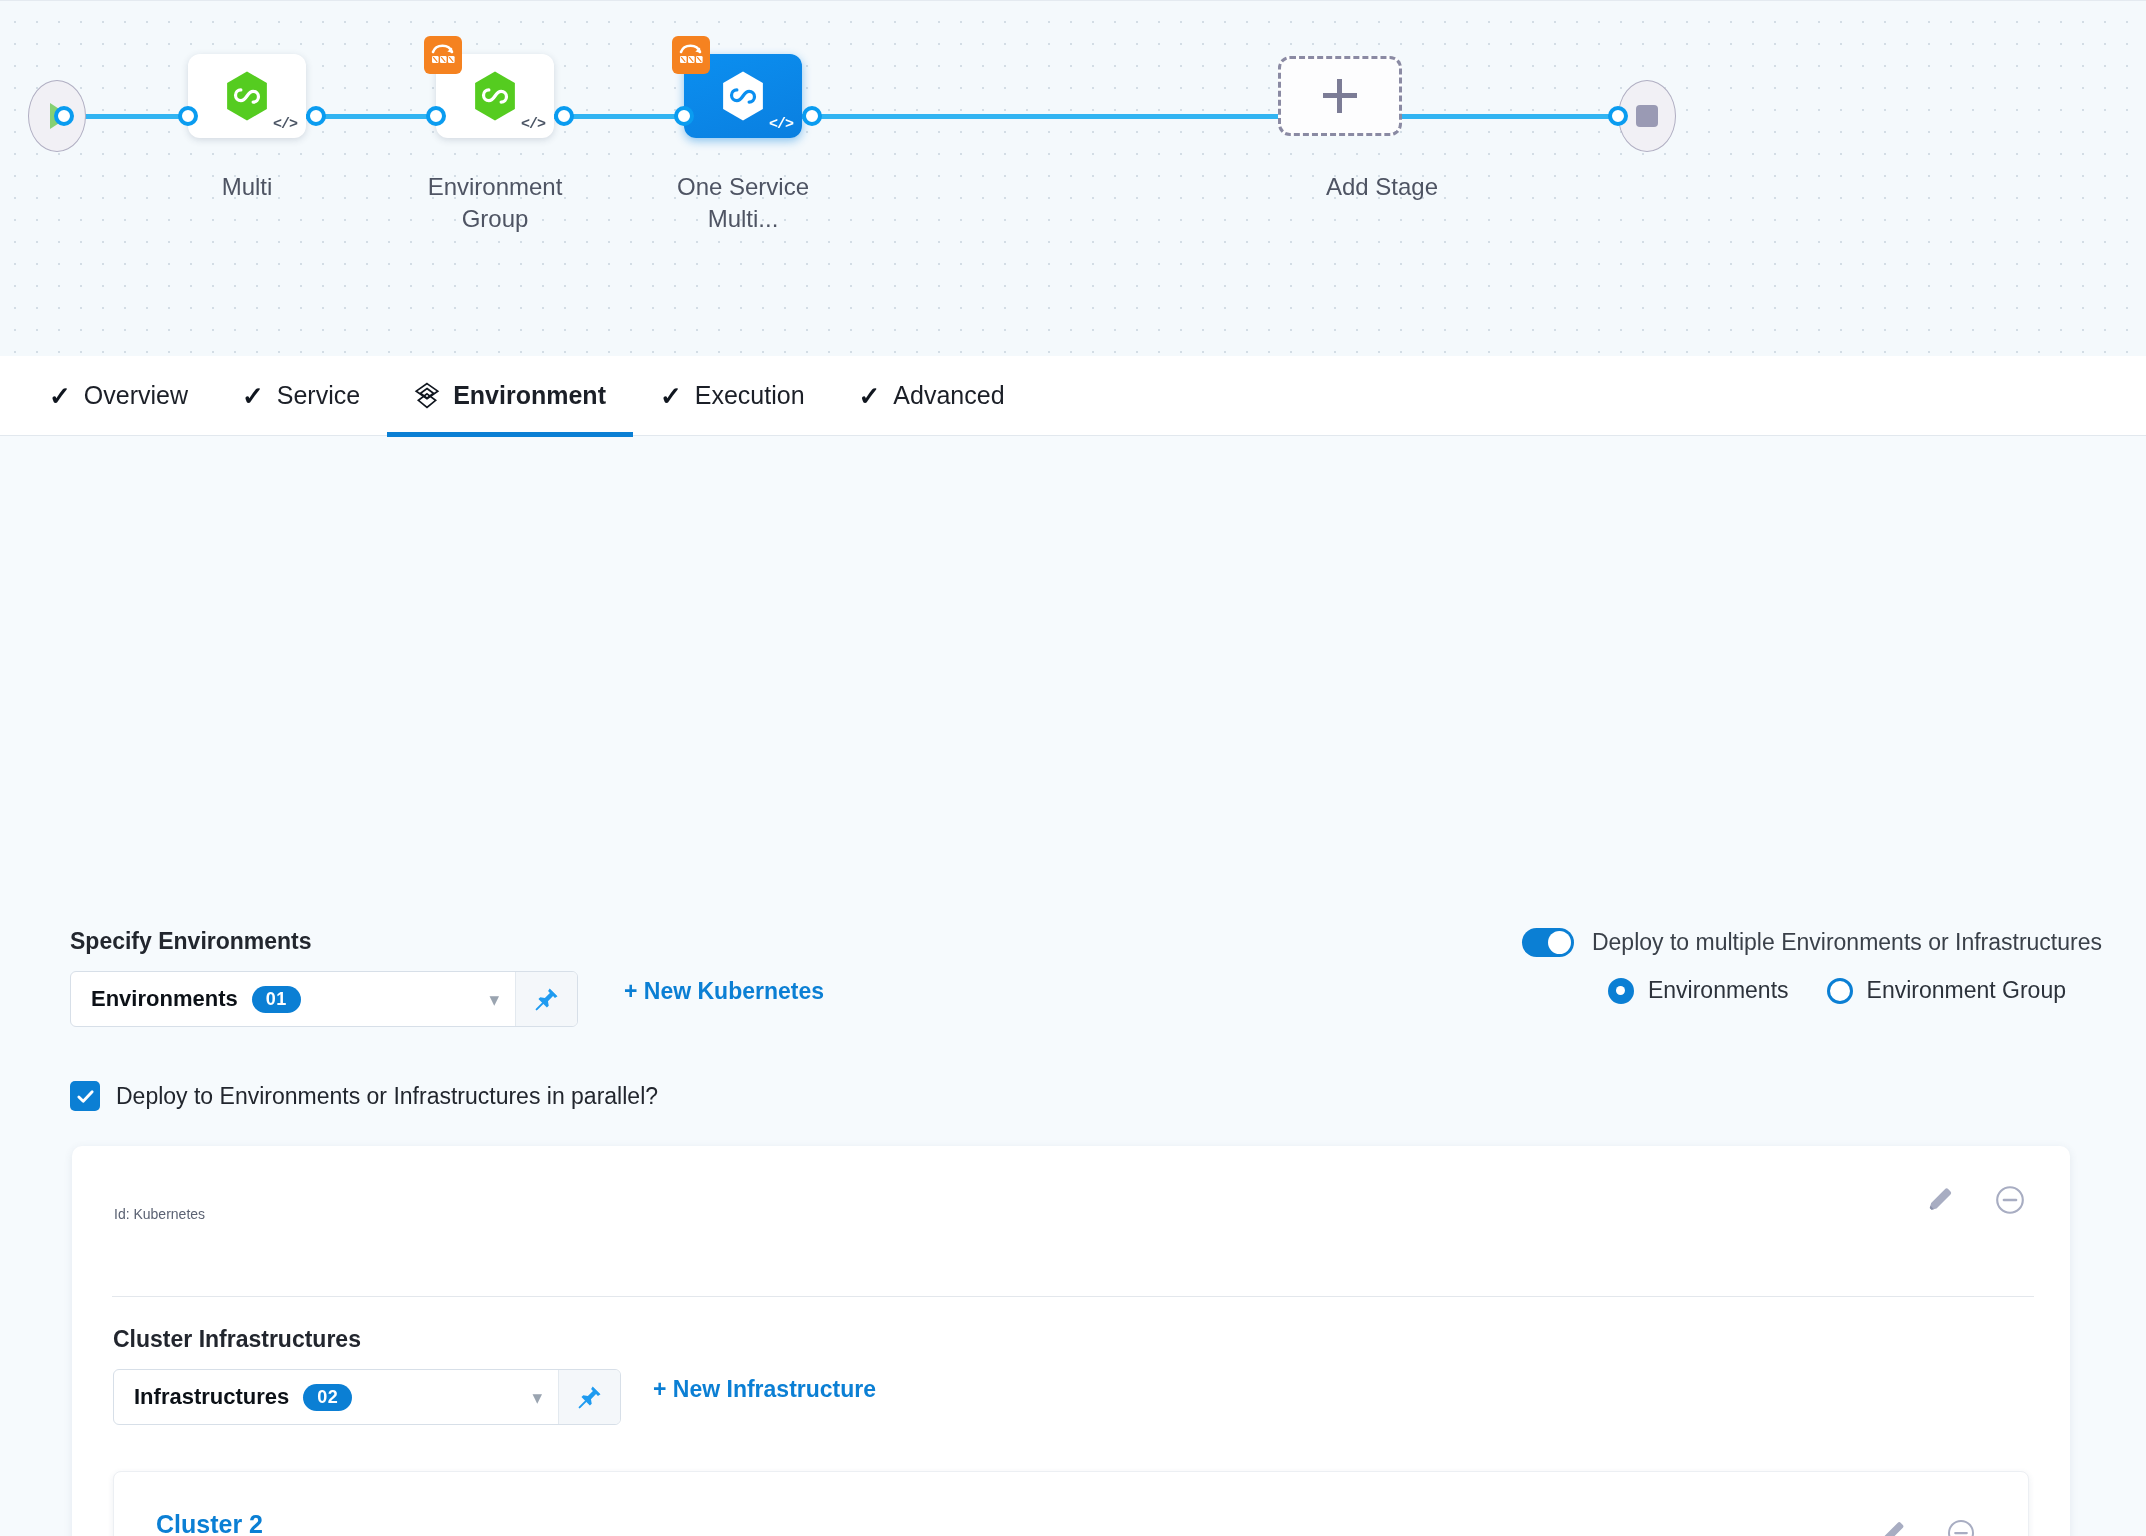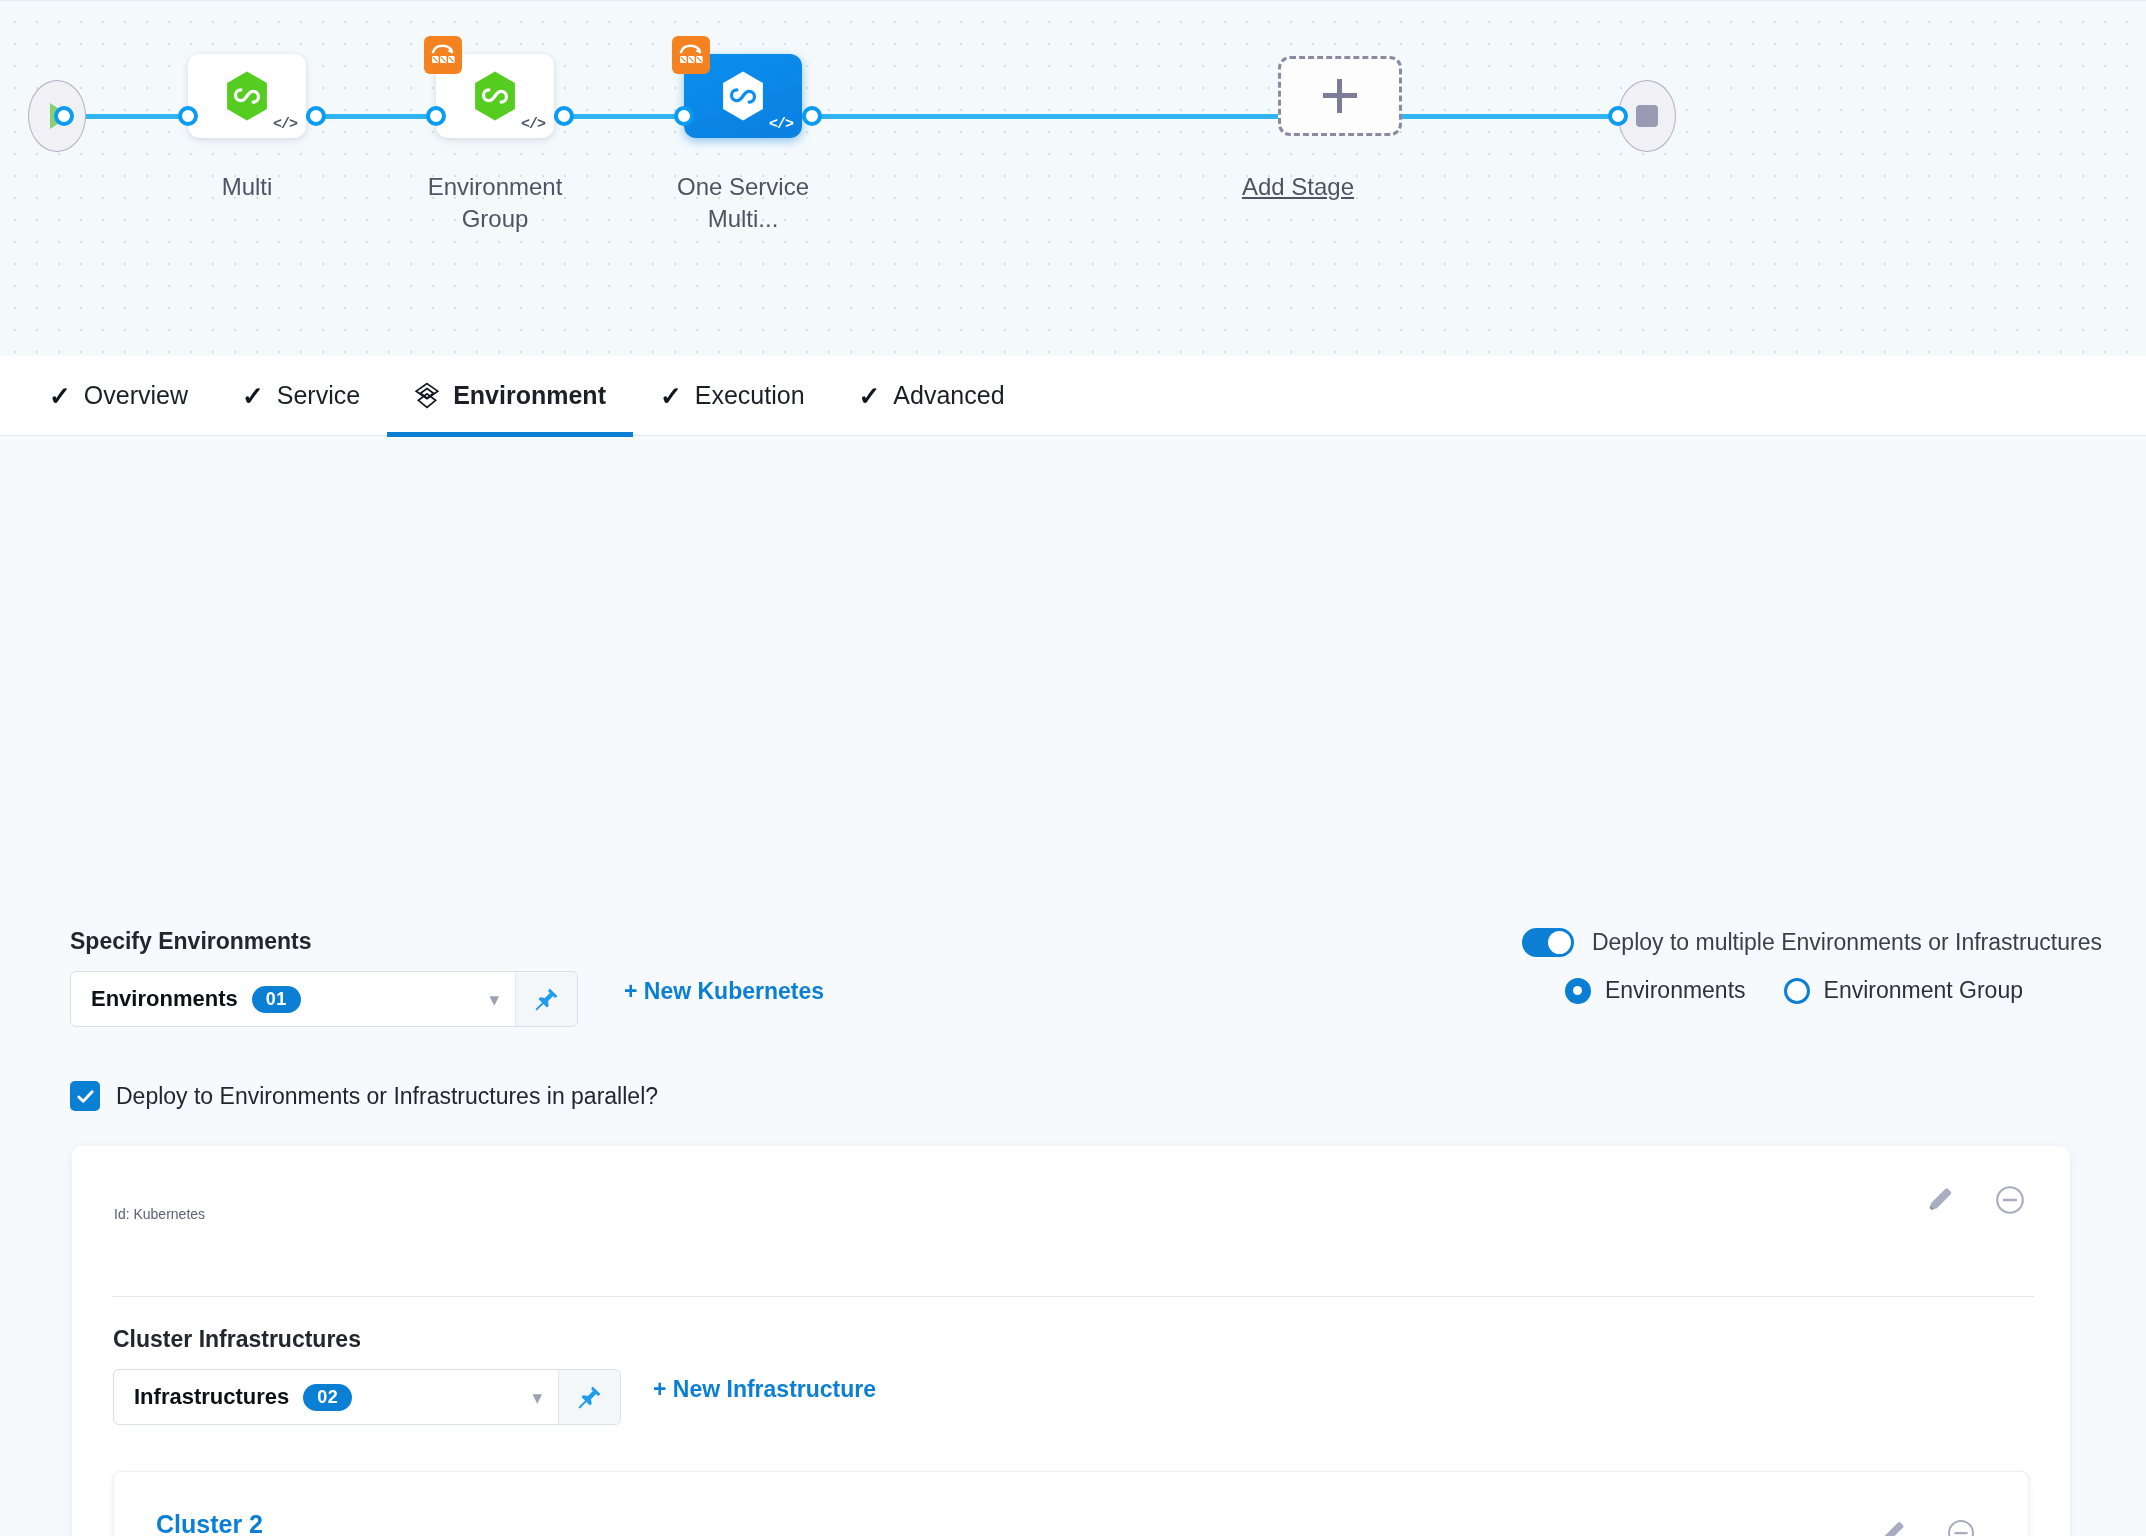--- a/index.html
+++ b/index.html
@@ -187,21 +187,21 @@
     display: flex; align-items: center; justify-content: center;
     cursor: pointer;
   }
   .linkbtn {
     font-size: 23px; font-weight: 700; color: #0b7fd4;
     cursor: pointer; white-space: nowrap;
   }
 
   .toprow-right {
     position: absolute; right: 44px; top: 492px;
-    display: flex; flex-direction: column; align-items: center; gap: 20px;
+    display: flex; flex-direction: column; align-items: flex-end; gap: 20px;
   }
   .togglerow { display: flex; align-items: center; gap: 18px; }
   .toggle {
     width: 52px; height: 29px; border-radius: 999px;
     background: #0b7fd4; position: relative; cursor: pointer; flex: none;
   }
   .toggle .knob {
     position: absolute; right: 3px; top: 3px;
     width: 23px; height: 23px; border-radius: 50%; background: #fff;
   }
@@ -338,21 +338,21 @@
     </svg>
     <span class="codetag">&lt;/&gt;</span>
   </div>
   <div class="port" style="left:674px;"></div>
   <div class="port" style="left:802px;"></div>
   <div class="nodelabel" style="left:648px; width:190px;">One Service Multi...</div>
 
   <div class="addstage" style="left:1278px;">
     <span class="plus"></span>
   </div>
-  <div class="nodelabel" style="left:1228px; width:140px;text-decoration:underline;">Add Stage</div>
+  <div class="nodelabel" style="left:1312px; width:140px;">Add Stage</div>
 
   <div class="term" style="left:1618px;">
     <span class="stop"></span>
   </div>
   <div class="port" style="left:1608px;"></div>
 </div>
 
 <div class="tabbar">
   <div class="tab">
     <span class="tick">✓</span>

